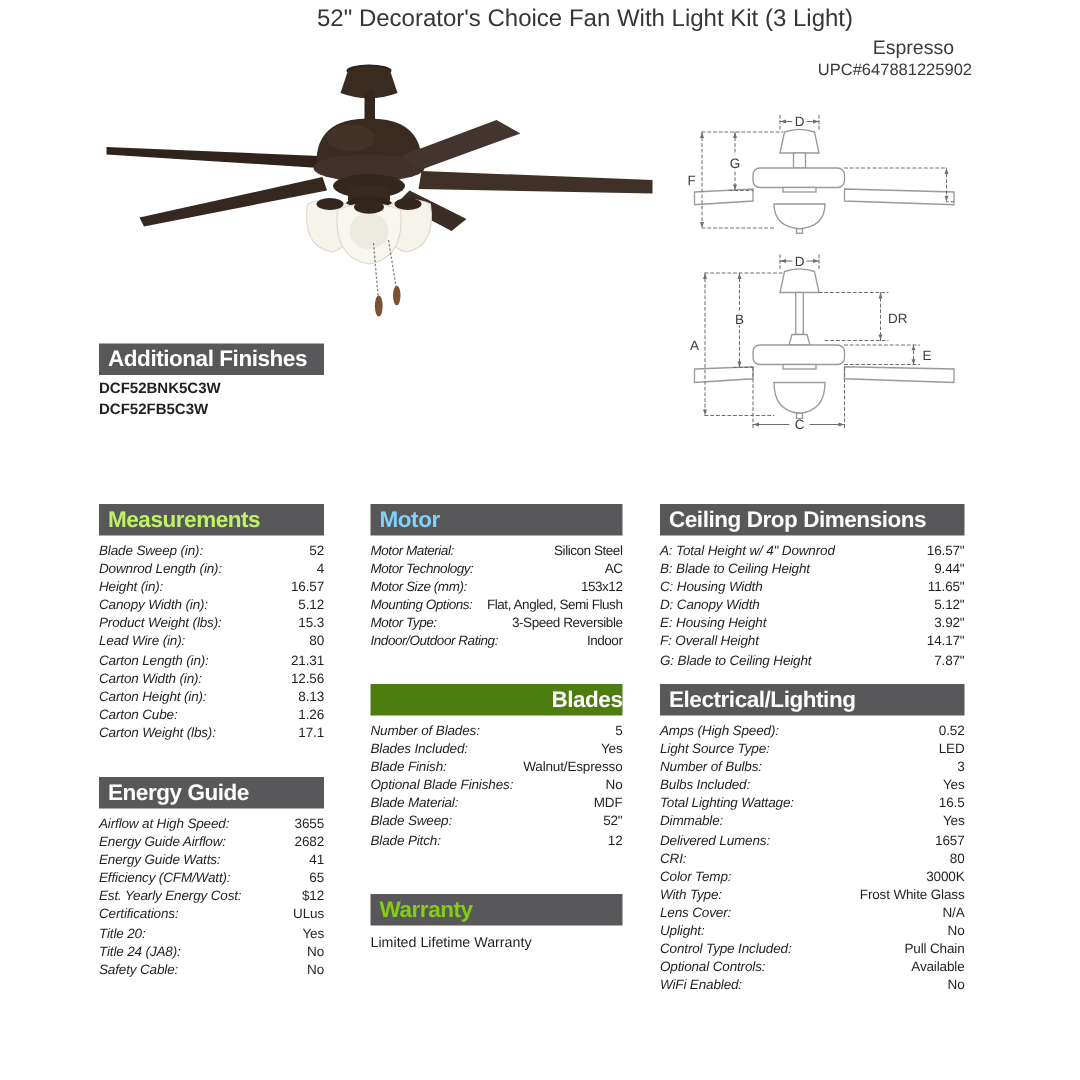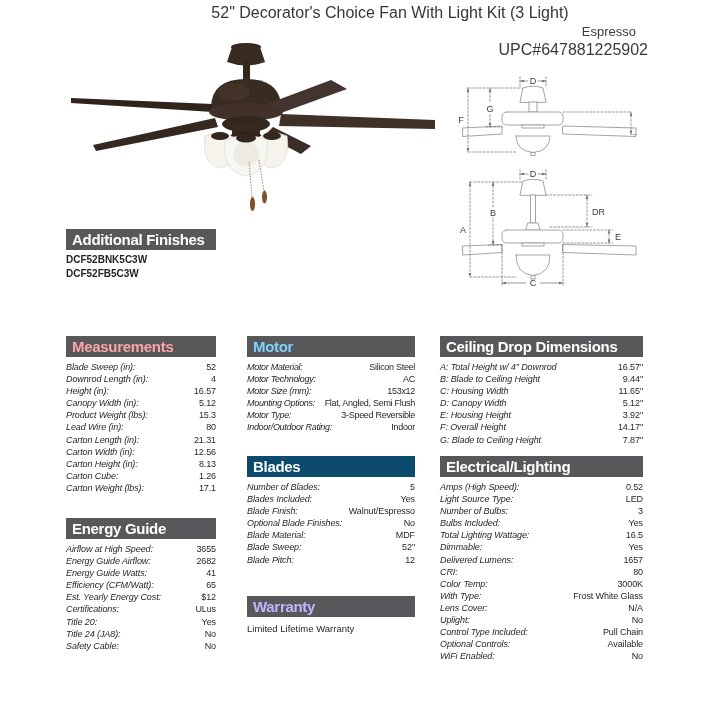--- a/index.html
+++ b/index.html
@@ -8,21 +8,21 @@
     width:720px; height:720px; position:relative; overflow:hidden;
     font-family:"Liberation Sans", sans-serif; color:#231f20;
   }
   .abs { position:absolute; }
 
   .page-title {
     left:60px; top:4px; width:660px; text-align:center;
     font-size:16px; color:#363636; letter-spacing:0;
   }
   .finish-line   { top:24px; right:84px; font-size:13px; color:#3a3a3a; text-align:right; }
-  .upc-line      { top:41px; right:72px; font-size:16px; color:#3a3a3a; text-align:right; }
+  .upc-line      { top:41px; right:72px; font-size:11px; color:#3a3a3a; text-align:right; }
 
   .section { position:absolute;margin-top:44px; }
   .sec-header {
     background:#58585a; color:#ffffff; font-weight:bold;
     font-size:15px; line-height:21px; height:21px;
     padding-left:6px; letter-spacing:-0.3px;
     white-space:nowrap; overflow:hidden;
   }
   .spec-rows { padding-top:4px; }
   .spec-row {
@@ -204,21 +204,21 @@
 
 <div class="section" style="left:66px; top:185px; width:150px;">
   <div class="sec-header" style="background: rgb(88, 88, 90); color: rgb(255, 255, 255);">Additional Finishes</div>
   <div class="finish-items">
     <div class="finish-item">DCF52BNK5C3W</div>
     <div class="finish-item">DCF52FB5C3W</div>
   </div>
 </div>
 
 <div class="section" style="left:66px; top:292px; width:150px;">
-  <div class="sec-header" style="background: rgb(88, 88, 90); color: #fca5a5;">Measurements</div>
+  <div class="sec-header" style="background: rgb(88, 88, 90); color: #bef264;">Measurements</div>
   <div class="spec-rows">
       <div class="spec-row">
         <span class="spec-label">Blade Sweep (in):</span>
         <span class="spec-value">52</span>
       </div>
       <div class="spec-row">
         <span class="spec-label">Downrod Length (in):</span>
         <span class="spec-value">4</span>
       </div>
       <div class="spec-row">
@@ -326,21 +326,21 @@
         <span class="spec-value">3-Speed Reversible</span>
       </div>
       <div class="spec-row">
         <span class="spec-label">Indoor/Outdoor Rating:</span>
         <span class="spec-value">Indoor</span>
       </div>
     </div>
 </div>
 
 <div class="section" style="left:247px; top:412px; width:168px;">
-  <div class="sec-header" style="background: #0c4a6e; color: rgb(255, 255, 255);">Blades</div>
+  <div class="sec-header" style="background: #4d7c0f; color: rgb(255, 255, 255); text-align: right;">Blades</div>
   <div class="spec-rows">
       <div class="spec-row">
         <span class="spec-label">Number of Blades:</span>
         <span class="spec-value">5</span>
       </div>
       <div class="spec-row">
         <span class="spec-label">Blades Included:</span>
         <span class="spec-value">Yes</span>
       </div>
       <div class="spec-row">
@@ -360,21 +360,21 @@
         <span class="spec-value">52"</span>
       </div>
       <div class="spec-row">
         <span class="spec-label">Blade Pitch:</span>
         <span class="spec-value">12</span>
       </div>
     </div>
 </div>
 
 <div class="section" style="left:247px; top:552px; width:168px;">
-  <div class="sec-header" style="background: rgb(88, 88, 90); color: #c4b5fd;">Warranty</div>
+  <div class="sec-header" style="background: rgb(88, 88, 90); color: #84cc16;">Warranty</div>
   <div class="warranty-text">Limited Lifetime Warranty</div>
 </div>
 
 <div class="section" style="left:440px; top:292px; width:203px;">
   <div class="sec-header" style="background: rgb(88, 88, 90); color: rgb(255, 255, 255);">Ceiling Drop Dimensions</div>
   <div class="spec-rows">
       <div class="spec-row">
         <span class="spec-label">A: Total Height w/ 4" Downrod</span>
         <span class="spec-value">16.57"</span>
       </div>

